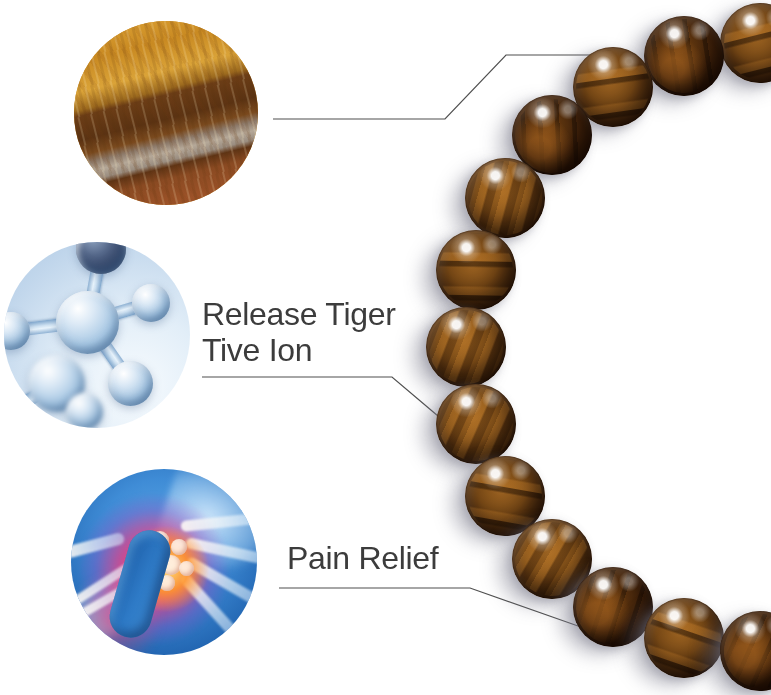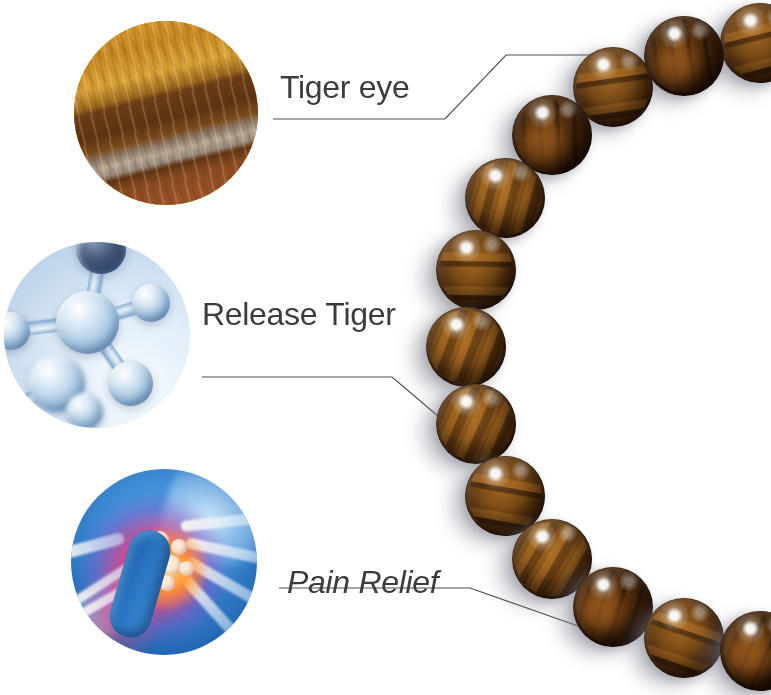--- a/index.html
+++ b/index.html
@@ -8,21 +8,21 @@
     font-family:"Liberation Sans", sans-serif;
   }
   
   .label{
     position:absolute;color:#3c3c3c;font-size:32px;line-height:36px;
     letter-spacing:-0.3px;z-index:6;white-space:nowrap;
   }
   .label .line{display:block;}
   #label-tiger{left:280px;top:69px;}
   #label-release{left:202px;top:296px;}
-  #label-pain{left:287px;top:564px;font-style:italic;}
+  #label-pain{left:287px;top:540px;}
   
   .lines{position:absolute;left:0;top:0;z-index:4;}
   .lines polyline{fill:none;stroke:#4f4f4f;stroke-width:1.2;}
   
   .feature-circle{position:absolute;border-radius:50%;overflow:hidden;z-index:3;}
   #circle-stone{left:74px;top:21px;width:184px;height:184px;background:#c98a22;}
   #circle-molecule{left:4px;top:242px;width:186px;height:186px;
     background:radial-gradient(circle at 70% 78%, #f7fbfe 0%, #e2eef8 38%, #c2d7ec 75%, #aec9e4 100%);}
   #circle-xray{left:71px;top:469px;width:186px;height:186px;
     background:radial-gradient(circle at 48% 38%, #5ea8e6 0%, #3f8cd6 40%, #2468b4 75%, #1a5598 100%);}
@@ -95,41 +95,39 @@
     <polyline points="273,119 445,119 506,55 600,55"></polyline>
     <polyline points="202,377 392,377 438,416"></polyline>
     <polyline points="279,588 470,588 578,626 585,626"></polyline>
   </svg>
 
   <div class="feature-circle" id="circle-stone">
     <div class="stone-rot">
       <div class="stone-tex"></div>
     </div>
   </div>
-  <div class="label" id="label-tiger">
-    <span class="line">Tiger eye</span>
-  </div>
 
   <div class="feature-circle" id="circle-molecule">
     <div class="m-bond" style="left:84px;top:73px;width:74px;transform:rotate(-79.8deg);"></div>
     <div class="m-bond" style="left:84px;top:73px;width:66px;transform:rotate(-16.4deg);"></div>
     <div class="m-bond" style="left:84px;top:73px;width:77px;transform:rotate(173deg);"></div>
     <div class="m-bond" style="left:84px;top:73px;width:75px;transform:rotate(55.1deg);"></div>
     <div class="m-bond" style="left:52px;top:135px;width:40px;transform:rotate(44.9deg);"></div>
     <div class="m-bond" style="left:52px;top:135px;width:55px;transform:rotate(148.7deg);"></div>
     <div class="m-sphere dark" style="left:72px;top:-18px;width:50px;height:50px;"></div>
     <div class="m-sphere" style="left:128px;top:42px;width:38px;height:38px;"></div>
     <div class="m-sphere" style="left:-12px;top:70px;width:38px;height:38px;"></div>
     <div class="m-sphere soft" style="left:24px;top:113px;width:57px;height:57px;"></div>
     <div class="m-sphere" style="left:104px;top:119px;width:45px;height:45px;"></div>
     <div class="m-sphere soft" style="left:62px;top:151px;width:37px;height:37px;"></div>
     <div class="m-sphere" style="left:52px;top:49px;width:63px;height:63px;"></div>
   </div>
   <div class="label" id="label-release">
     <span class="line">Release Tiger</span>
+    <span class="line">Tive Ion</span>
   </div>
 
   <div class="feature-circle" id="circle-xray">
     <div class="x-shape" style="left:92px;top:2px;width:110px;height:100px;transform:rotate(18deg);filter:blur(3px);background:radial-gradient(ellipse at 40% 50%, rgba(225,242,255,.85), rgba(190,225,250,.4) 55%, rgba(190,225,250,0) 75%);"></div>
     <div class="x-shape" style="left:-6px;top:108px;width:110px;height:46px;border-radius:24px;transform:rotate(-35deg);filter:blur(6px);background:rgba(185,220,248,.55);"></div>
     <div class="x-shape" style="left:8px;top:25px;width:150px;height:150px;filter:blur(2px);background:radial-gradient(circle, rgba(255,45,90,.95) 0%, rgba(245,50,120,.75) 30%, rgba(150,70,190,.35) 55%, rgba(150,70,190,0) 72%);"></div>
     <div class="x-shape" style="left:-10px;top:95px;width:110px;height:110px;filter:blur(4px);background:radial-gradient(circle, rgba(255,60,110,.6) 0%, rgba(255,60,110,0) 60%);"></div>
     <div class="x-shape x-bone" style="left:4px;top:128px;width:84px;height:9px;transform:rotate(-33deg);"></div>
     <div class="x-shape x-bone" style="left:8px;top:142px;width:80px;height:9px;transform:rotate(-30deg);"></div>
     <div class="x-shape x-bone" style="left:-5px;top:78px;width:60px;height:12px;transform:rotate(-15deg);"></div>

